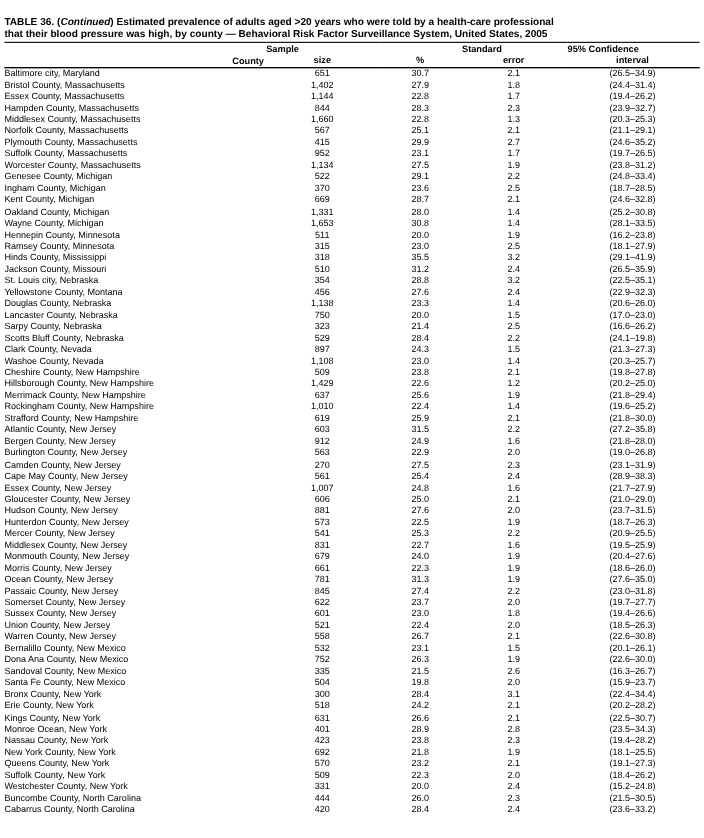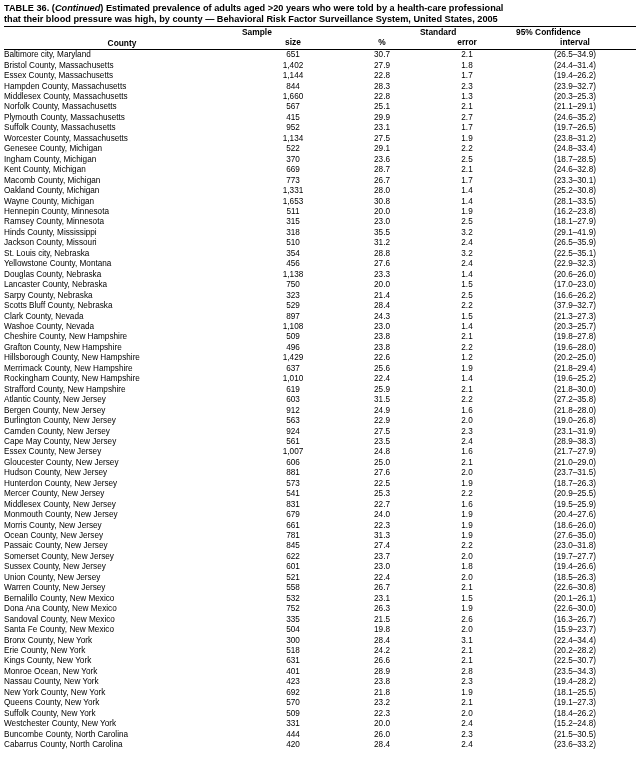--- a/index.html
+++ b/index.html
@@ -9,21 +9,21 @@
   }
   body {
     width: 640px;
     height: 762px;
     font-family: "Liberation Sans", sans-serif;
     color: #000000;
     overflow: hidden;
   }
   .page {
     width: 516px;
-    padding: 3px 4px 0 4px;
+    padding: 15px 4px 0 4px;
     box-sizing: border-box;
   }
   .title {
     font-size: 9.2px;
     line-height: 10.6px;
     font-weight: bold;
     margin: 0 0 2px 0;
     text-align: left;
   }
   .title .cont {
@@ -52,21 +52,21 @@
   thead th.grp {
     text-align: left;
     padding-bottom: 0;
   }
   thead th.sub {
     text-align: center;
     padding-bottom: 1px;
     margin-top: 44px;
   }
   thead th.left {
-    text-align: center;
+    text-align: right;
     padding-left: 0;
   }
   thead tr.rule th {
     border-bottom: 1px solid #000;
     height: 1px;
     padding: 0;
   }
   .toprule td, .toprule th {
     border-top: 1px solid #000;
     height: 0;
@@ -200,27 +200,20 @@
           <td class="ci">(18.7–28.5)</td>
         </tr>
         <tr>
           <td class="county">Kent County, Michigan</td>
           <td class="num">669</td>
           <td class="num">28.7</td>
           <td class="num">2.1</td>
           <td class="ci">(24.6–32.8)</td>
         </tr>
         <tr>
-          <td class="county">Macomb County, Michigan</td>
-          <td class="num">773</td>
-          <td class="num">26.7</td>
-          <td class="num">1.7</td>
-          <td class="ci">(23.3–30.1)</td>
-        </tr>
-        <tr>
           <td class="county">Oakland County, Michigan</td>
           <td class="num">1,331</td>
           <td class="num">28.0</td>
           <td class="num">1.4</td>
           <td class="ci">(25.2–30.8)</td>
         </tr>
         <tr>
           <td class="county">Wayne County, Michigan</td>
           <td class="num">1,653</td>
           <td class="num">30.8</td>
@@ -288,21 +281,21 @@
           <td class="num">323</td>
           <td class="num">21.4</td>
           <td class="num">2.5</td>
           <td class="ci">(16.6–26.2)</td>
         </tr>
         <tr>
           <td class="county">Scotts Bluff County, Nebraska</td>
           <td class="num">529</td>
           <td class="num">28.4</td>
           <td class="num">2.2</td>
-          <td class="ci">(37.9–32.7)</td>
+          <td class="ci">(24.1–19.8)</td>
         </tr>
         <tr>
           <td class="county">Clark County, Nevada</td>
           <td class="num">897</td>
           <td class="num">24.3</td>
           <td class="num">1.5</td>
           <td class="ci">(21.3–27.3)</td>
         </tr>
         <tr>
           <td class="county">Washoe County, Nevada</td>
@@ -312,27 +305,20 @@
           <td class="ci">(20.3–25.7)</td>
         </tr>
         <tr>
           <td class="county">Cheshire County, New Hampshire</td>
           <td class="num">509</td>
           <td class="num">23.8</td>
           <td class="num">2.1</td>
           <td class="ci">(19.8–27.8)</td>
         </tr>
         <tr>
-          <td class="county">Grafton County, New Hampshire</td>
-          <td class="num">496</td>
-          <td class="num">23.8</td>
-          <td class="num">2.2</td>
-          <td class="ci">(19.6–28.0)</td>
-        </tr>
-        <tr>
           <td class="county">Hillsborough County, New Hampshire</td>
           <td class="num">1,429</td>
           <td class="num">22.6</td>
           <td class="num">1.2</td>
           <td class="ci">(20.2–25.0)</td>
         </tr>
         <tr>
           <td class="county">Merrimack County, New Hampshire</td>
           <td class="num">637</td>
           <td class="num">25.6</td>
@@ -369,29 +355,29 @@
         </tr>
         <tr>
           <td class="county">Burlington County, New Jersey</td>
           <td class="num">563</td>
           <td class="num">22.9</td>
           <td class="num">2.0</td>
           <td class="ci">(19.0–26.8)</td>
         </tr>
         <tr>
           <td class="county">Camden County, New Jersey</td>
-          <td class="num">924</td>
+          <td class="num">270</td>
           <td class="num">27.5</td>
           <td class="num">2.3</td>
           <td class="ci">(23.1–31.9)</td>
         </tr>
         <tr>
           <td class="county">Cape May County, New Jersey</td>
           <td class="num">561</td>
-          <td class="num">23.5</td>
+          <td class="num">25.4</td>
           <td class="num">2.4</td>
           <td class="ci">(28.9–38.3)</td>
         </tr>
         <tr>
           <td class="county">Essex County, New Jersey</td>
           <td class="num">1,007</td>
           <td class="num">24.8</td>
           <td class="num">1.6</td>
           <td class="ci">(21.7–27.9)</td>
         </tr>

